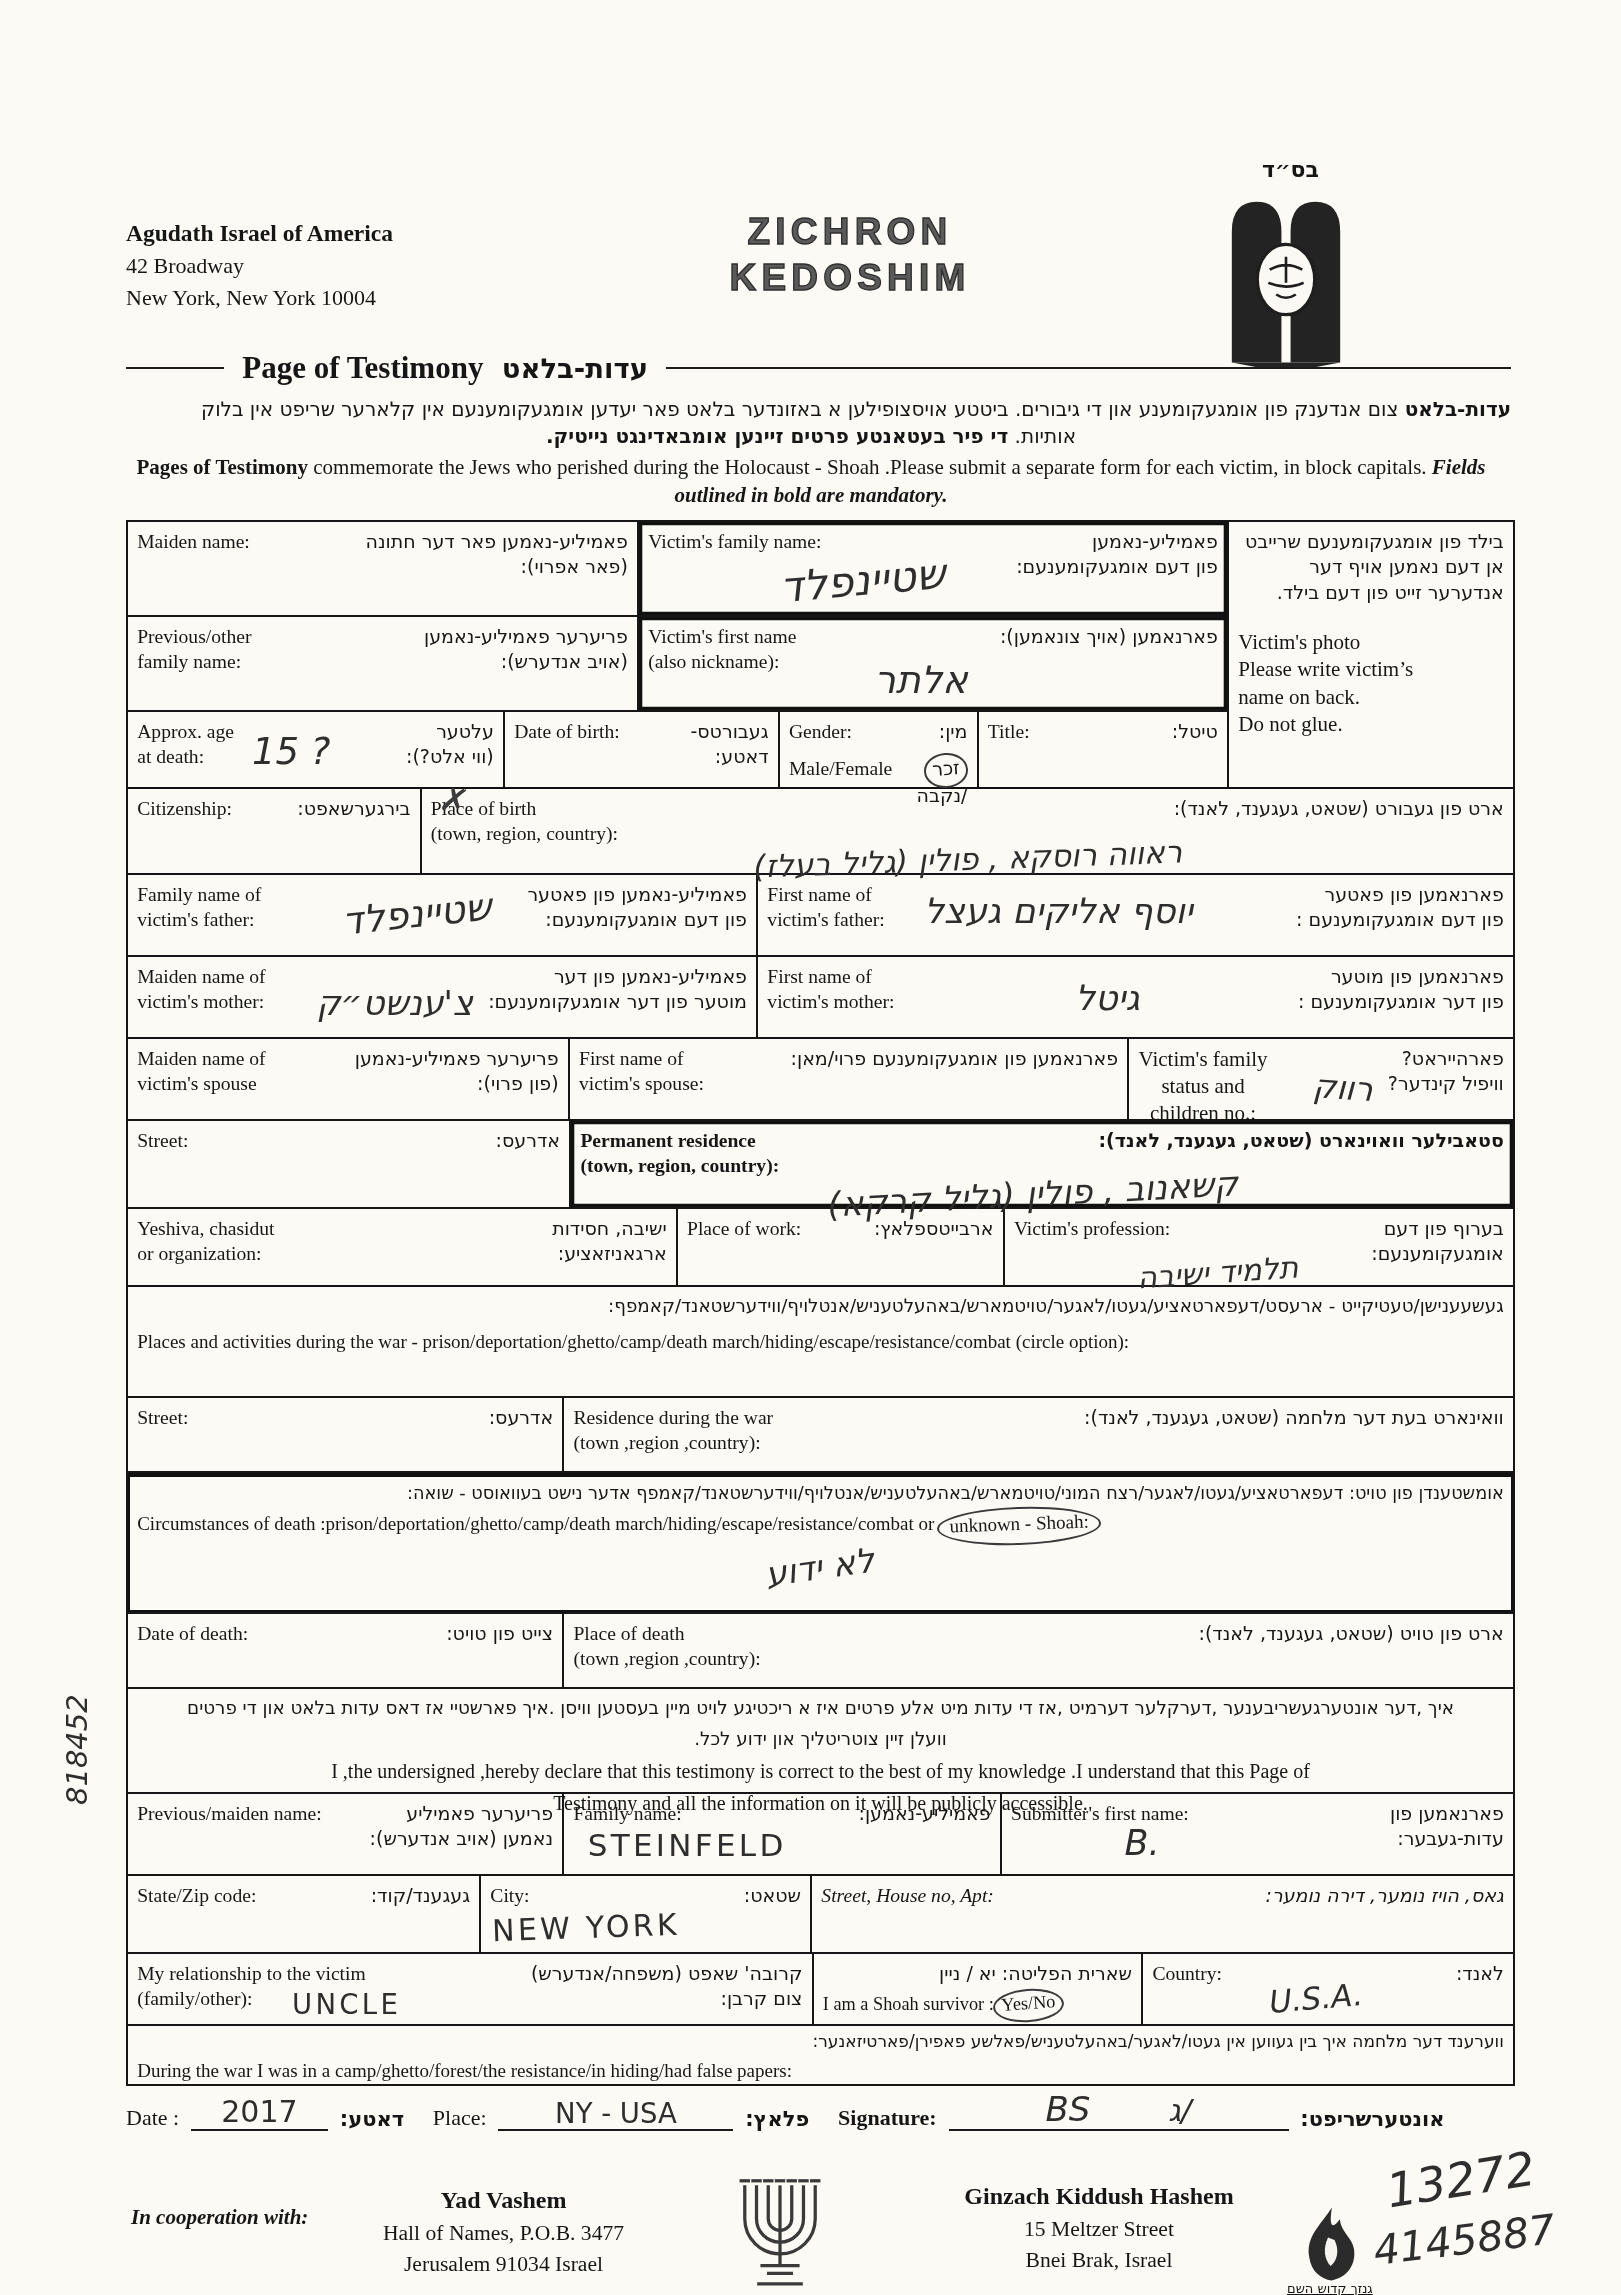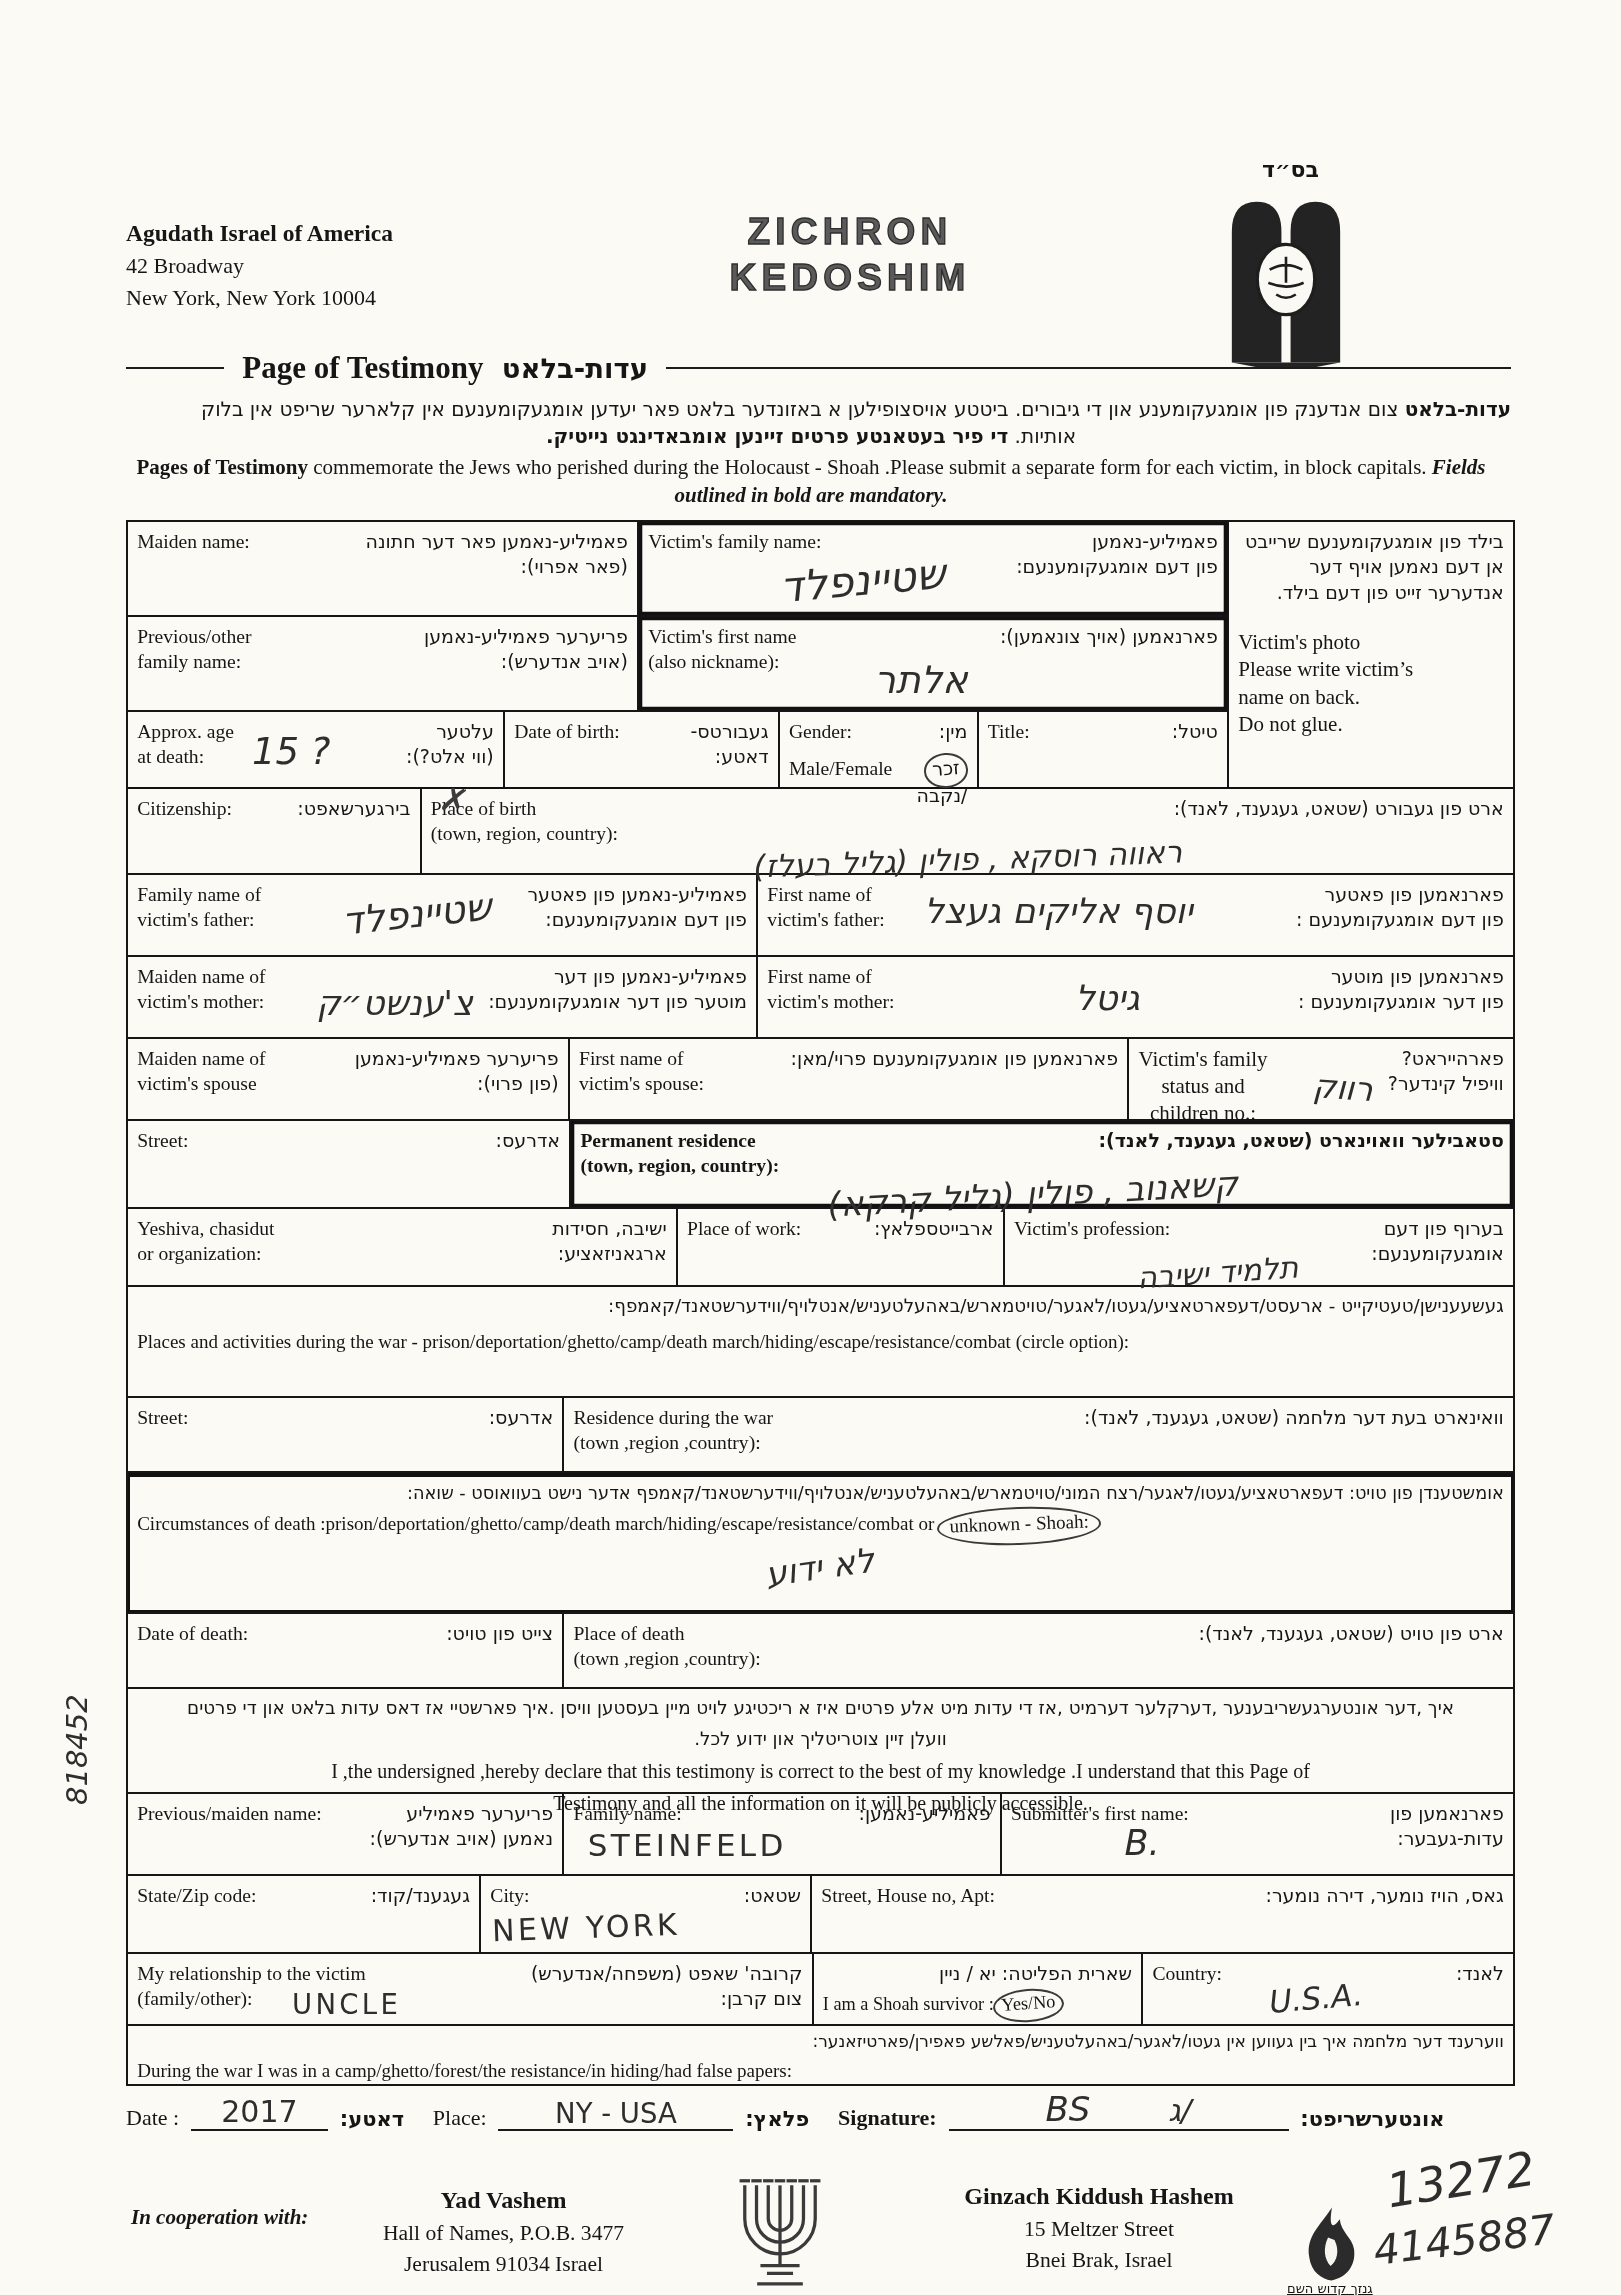--- a/index.html
+++ b/index.html
@@ -344,21 +344,21 @@
     <div class="row" style="height:78px;">
       <div class="cell" style="width:25.5%;">
         <span class="en">State/Zip code:</span>
         <span class="he" dir="rtl">געגענד/קוד:</span>
       </div>
       <div class="cell" style="width:23.9%;">
         <span class="en">City:</span>
         <span class="he" dir="rtl">שטאט:</span>
         <span class="hw hw-print" style="left:10.5px;top:34px;font-size:30px;transform:rotate(-2deg);">NEW YORK</span>
       </div>
-      <div class="cell" style="width:50.6%;">
+      <div class="cell" style="width:50.6%;font-style:italic;">
         <span class="en">Street, House no, Apt:</span>
         <span class="he" dir="rtl">גאס, הויז נומער, דירה נומער:</span>
       </div>
     </div>
 
     <div class="row" style="height:72px;">
       <div class="cell" style="width:49.5%;">
         <span class="en">My relationship to the victim
 (family/other):</span>
         <span class="he" dir="rtl">קרובה' שאפט (משפחה/אנדערש)

